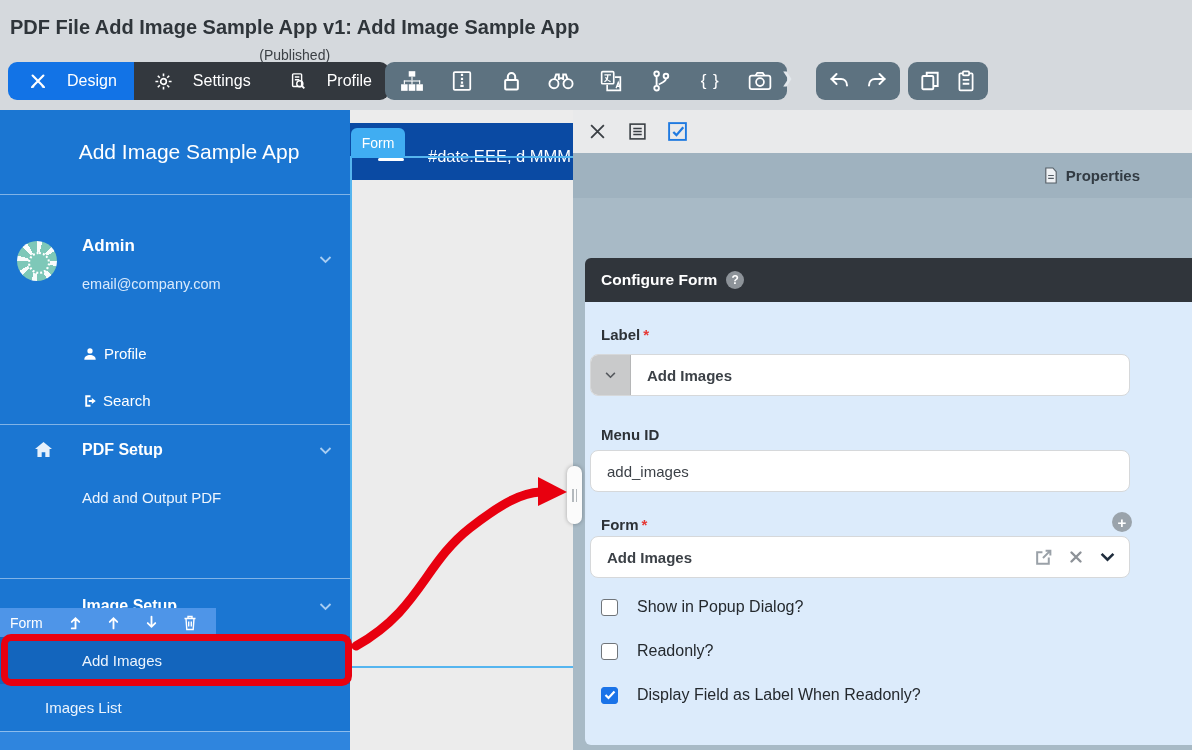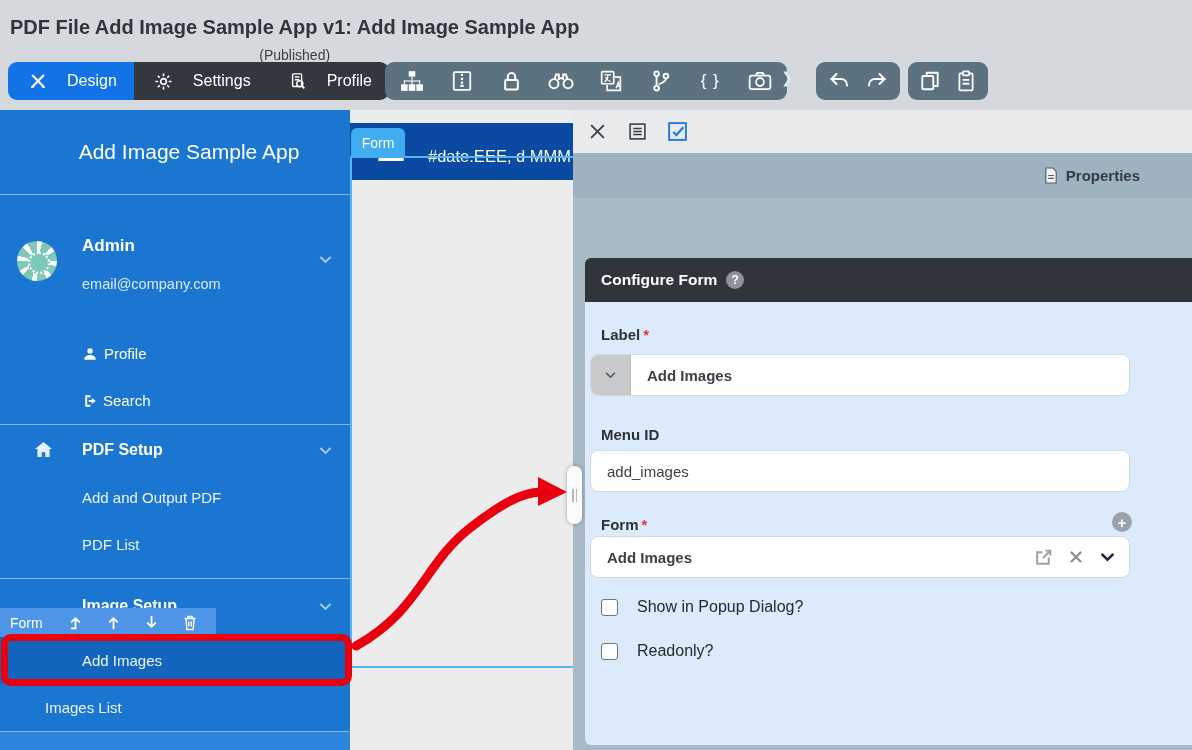--- a/index.html
+++ b/index.html
@@ -287,23 +287,20 @@
       <span class="sb-section-label">PDF Setup</span>
       <span class="sb-chevron">
         <svg width="13" height="8" viewBox="0 0 12 8">
             <polyline points="1,1 6,6 11,1" fill="none" stroke="#a8cdf2" stroke-width="1.8"></polyline>
           </svg>
       </span>
     </div>
     <div class="sb-row sb-sub" id="sb-addoutput">
       <span>Add and Output PDF</span>
     </div>
-    <div class="sb-row sb-sub" id="sb-pdflist">
-      <span>PDF List</span>
-    </div>
 
     <div class="sb-row sb-sep" id="sb-imagesetup">
       <span class="sb-section-label">Image Setup</span>
       <span class="sb-chevron" style="top:18px;">
         <svg width="13" height="8" viewBox="0 0 12 8">
             <polyline points="1,1 6,6 11,1" fill="none" stroke="#a8cdf2" stroke-width="1.8"></polyline>
           </svg>
       </span>
     </div>
     <div class="sb-row sb-sub" id="sb-addimages">
@@ -411,20 +408,28 @@
         </div>
 
         <div class="cb" style="top:296px;">
           <span class="box"></span>
           <span>Show in Popup Dialog?</span>
         </div>
         <div class="cb" style="top:340px;">
           <span class="box"></span>
           <span>Readonly?</span>
         </div>
+        <div class="cb" style="top:384px;">
+          <span class="box checked">
+            <svg width="12" height="10" viewBox="0 0 12 10">
+                <polyline points="1.5,5 4.5,8 10.5,1.5" fill="none" stroke="#fff" stroke-width="2.2"></polyline>
+              </svg>
+          </span>
+          <span>Display Field as Label When Readonly?</span>
+        </div>
 
       </div>
     </div>
   </div>
 
   <div id="resize-handle">
       <i></i>
       <i></i>
     </div>
 

